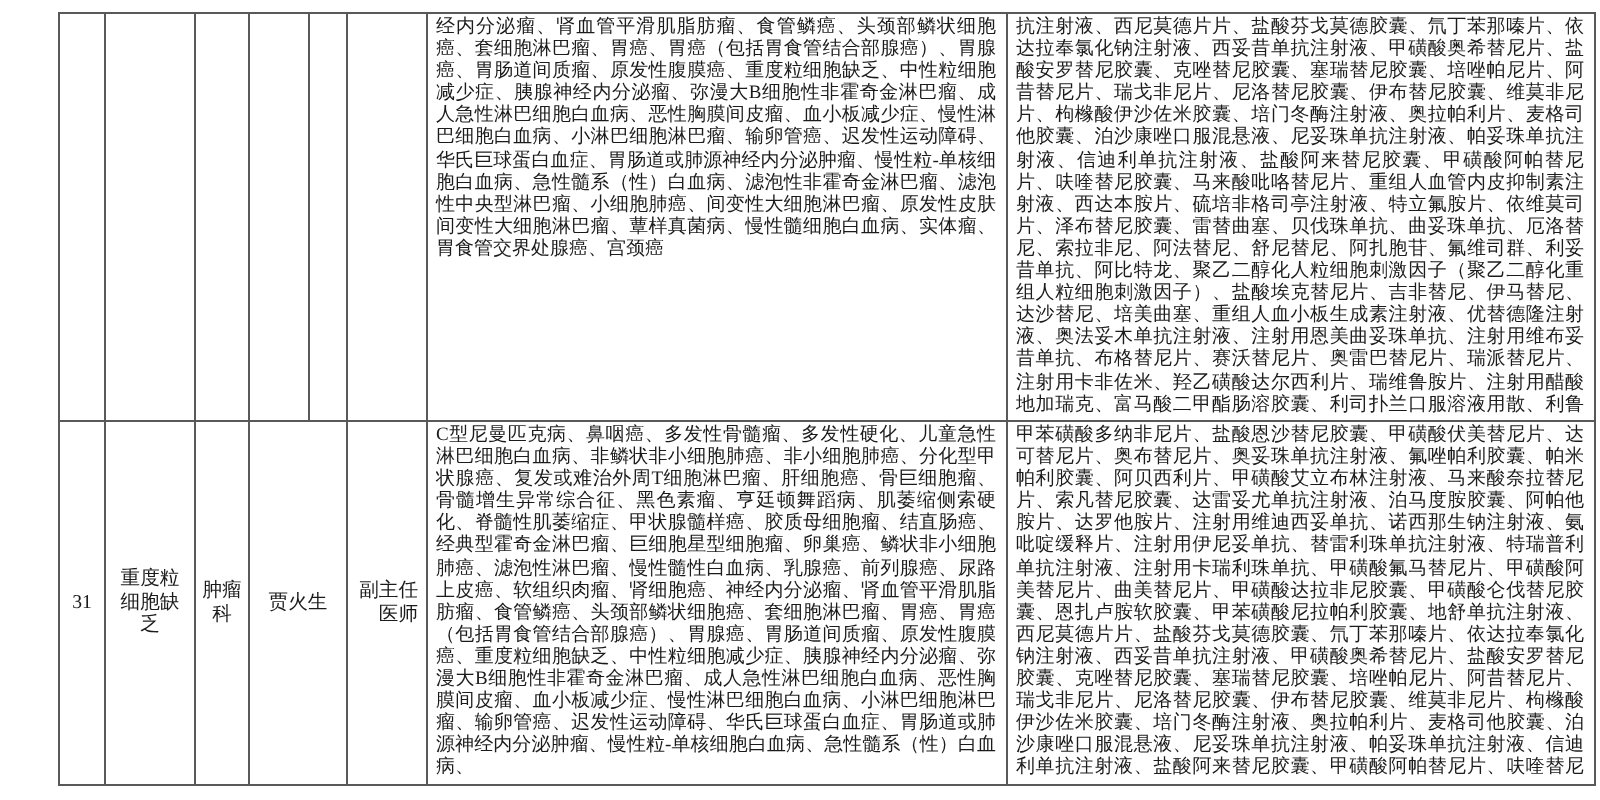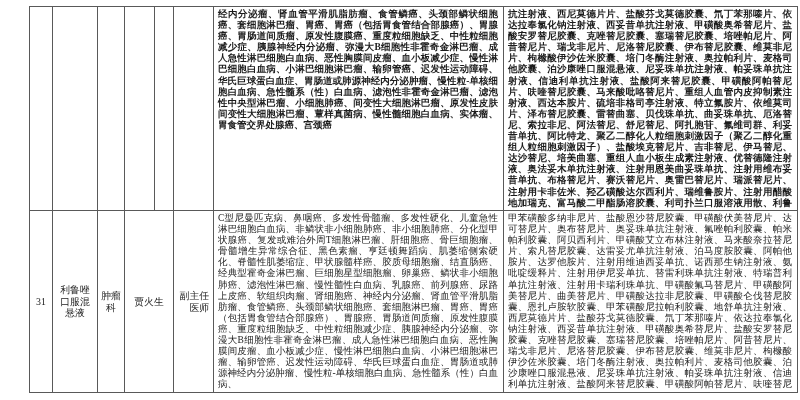--- a/index.html
+++ b/index.html
@@ -8,21 +8,21 @@
     font-family:"Liberation Serif","DejaVu Serif",serif;
   }
   .page{position:relative;width:800px;height:400px;background:#ffffff;}
   table.doc{
     position:absolute;left:29px;top:6px;width:768px;
     border-collapse:collapse;table-layout:fixed;
   }
   table.doc td{
     border:1px solid #595959;color:#1b1b1b;overflow:hidden;
   }
-  tr.r0{height:204px;font-weight:bold;}
+  tr.r0{height:204px;}
   tr.r1{height:182px;}
   td.c{
     text-align:center;vertical-align:middle;
     font-size:9.8px;line-height:11.6px;padding:1px 2px;
   }
   td.c.pad-h{padding:2px 6px;}
   td.c.pad-d{padding:2px 3px;}
   td.c.pad-t{padding:2px 4px;text-align:right;}
   td.t{vertical-align:top;padding:0;}
   .clip{
@@ -60,21 +60,21 @@
       <td class="c pad-t"></td>
       <td class="t">
         <div class="clip h0">经内分泌瘤、肾血管平滑肌脂肪瘤、食管鳞癌、头颈部鳞状细胞癌、套细胞淋巴瘤、胃癌、胃癌（包括胃食管结合部腺癌）、胃腺癌、胃肠道间质瘤、原发性腹膜癌、重度粒细胞缺乏、中性粒细胞减少症、胰腺神经内分泌瘤、弥漫大B细胞性非霍奇金淋巴瘤、成人急性淋巴细胞白血病、恶性胸膜间皮瘤、血小板减少症、慢性淋巴细胞白血病、小淋巴细胞淋巴瘤、输卵管癌、迟发性运动障碍、华氏巨球蛋白血症、胃肠道或肺源神经内分泌肿瘤、慢性粒-单核细胞白血病、急性髓系（性）白血病、滤泡性非霍奇金淋巴瘤、滤泡性中央型淋巴瘤、小细胞肺癌、间变性大细胞淋巴瘤、原发性皮肤间变性大细胞淋巴瘤、蕈样真菌病、慢性髓细胞白血病、实体瘤、胃食管交界处腺癌、宫颈癌</div>
       </td>
       <td class="t">
         <div class="clip h0">抗注射液、西尼莫德片片、盐酸芬戈莫德胶囊、氘丁苯那嗪片、依达拉奉氯化钠注射液、西妥昔单抗注射液、甲磺酸奥希替尼片、盐酸安罗替尼胶囊、克唑替尼胶囊、塞瑞替尼胶囊、培唑帕尼片、阿昔替尼片、瑞戈非尼片、尼洛替尼胶囊、伊布替尼胶囊、维莫非尼片、枸橼酸伊沙佐米胶囊、培门冬酶注射液、奥拉帕利片、麦格司他胶囊、泊沙康唑口服混悬液、尼妥珠单抗注射液、帕妥珠单抗注射液、信迪利单抗注射液、盐酸阿来替尼胶囊、甲磺酸阿帕替尼片、呋喹替尼胶囊、马来酸吡咯替尼片、重组人血管内皮抑制素注射液、西达本胺片、硫培非格司亭注射液、特立氟胺片、依维莫司片、泽布替尼胶囊、雷替曲塞、贝伐珠单抗、曲妥珠单抗、厄洛替尼、索拉非尼、阿法替尼、舒尼替尼、阿扎胞苷、氟维司群、利妥昔单抗、阿比特龙、聚乙二醇化人粒细胞刺激因子（聚乙二醇化重组人粒细胞刺激因子）、盐酸埃克替尼片、吉非替尼、伊马替尼、达沙替尼、培美曲塞、重组人血小板生成素注射液、优替德隆注射液、奥法妥木单抗注射液、注射用恩美曲妥珠单抗、注射用维布妥昔单抗、布格替尼片、赛沃替尼片、奥雷巴替尼片、瑞派替尼片、注射用卡非佐米、羟乙磺酸达尔西利片、瑞维鲁胺片、注射用醋酸地加瑞克、富马酸二甲酯肠溶胶囊、利司扑兰口服溶液用散、利鲁唑口服混悬液、维奈克拉片、洛拉替尼片、哌柏西利胶囊、硼替佐米</div>
       </td>
     </tr>
     <tr class="r1">
       <td class="c">31</td>
-      <td class="c pad-h">利鲁唑口服混悬液</td>
+      <td class="c pad-h">重度粒细胞缺乏</td>
       <td class="c pad-d">肿瘤科</td>
       <td class="c" colspan="2">贾火生</td>
       <td class="c pad-t">副主任医师</td>
       <td class="t">
         <div class="clip h1">C型尼曼匹克病、鼻咽癌、多发性骨髓瘤、多发性硬化、儿童急性淋巴细胞白血病、非鳞状非小细胞肺癌、非小细胞肺癌、分化型甲状腺癌、复发或难治外周T细胞淋巴瘤、肝细胞癌、骨巨细胞瘤、骨髓增生异常综合征、黑色素瘤、亨廷顿舞蹈病、肌萎缩侧索硬化、脊髓性肌萎缩症、甲状腺髓样癌、胶质母细胞瘤、结直肠癌、经典型霍奇金淋巴瘤、巨细胞星型细胞瘤、卵巢癌、鳞状非小细胞肺癌、滤泡性淋巴瘤、慢性髓性白血病、乳腺癌、前列腺癌、尿路上皮癌、软组织肉瘤、肾细胞癌、神经内分泌瘤、肾血管平滑肌脂肪瘤、食管鳞癌、头颈部鳞状细胞癌、套细胞淋巴瘤、胃癌、胃癌（包括胃食管结合部腺癌）、胃腺癌、胃肠道间质瘤、原发性腹膜癌、重度粒细胞缺乏、中性粒细胞减少症、胰腺神经内分泌瘤、弥漫大B细胞性非霍奇金淋巴瘤、成人急性淋巴细胞白血病、恶性胸膜间皮瘤、血小板减少症、慢性淋巴细胞白血病、小淋巴细胞淋巴瘤、输卵管癌、迟发性运动障碍、华氏巨球蛋白血症、胃肠道或肺源神经内分泌肿瘤、慢性粒-单核细胞白血病、急性髓系（性）白血病、</div>
       </td>
       <td class="t">
         <div class="clip h1">甲苯磺酸多纳非尼片、盐酸恩沙替尼胶囊、甲磺酸伏美替尼片、达可替尼片、奥布替尼片、奥妥珠单抗注射液、氟唑帕利胶囊、帕米帕利胶囊、阿贝西利片、甲磺酸艾立布林注射液、马来酸奈拉替尼片、索凡替尼胶囊、达雷妥尤单抗注射液、泊马度胺胶囊、阿帕他胺片、达罗他胺片、注射用维迪西妥单抗、诺西那生钠注射液、氨吡啶缓释片、注射用伊尼妥单抗、替雷利珠单抗注射液、特瑞普利单抗注射液、注射用卡瑞利珠单抗、甲磺酸氟马替尼片、甲磺酸阿美替尼片、曲美替尼片、甲磺酸达拉非尼胶囊、甲磺酸仑伐替尼胶囊、恩扎卢胺软胶囊、甲苯磺酸尼拉帕利胶囊、地舒单抗注射液、西尼莫德片片、盐酸芬戈莫德胶囊、氘丁苯那嗪片、依达拉奉氯化钠注射液、西妥昔单抗注射液、甲磺酸奥希替尼片、盐酸安罗替尼胶囊、克唑替尼胶囊、塞瑞替尼胶囊、培唑帕尼片、阿昔替尼片、瑞戈非尼片、尼洛替尼胶囊、伊布替尼胶囊、维莫非尼片、枸橼酸伊沙佐米胶囊、培门冬酶注射液、奥拉帕利片、麦格司他胶囊、泊沙康唑口服混悬液、尼妥珠单抗注射液、帕妥珠单抗注射液、信迪利单抗注射液、盐酸阿来替尼胶囊、甲磺酸阿帕替尼片、呋喹替尼胶囊、马来酸吡咯替尼片、重组人血管内皮抑制素注射液、西达本胺片、硫培非格司亭注射液、特立氟胺片、</div>
       </td>
     </tr>

